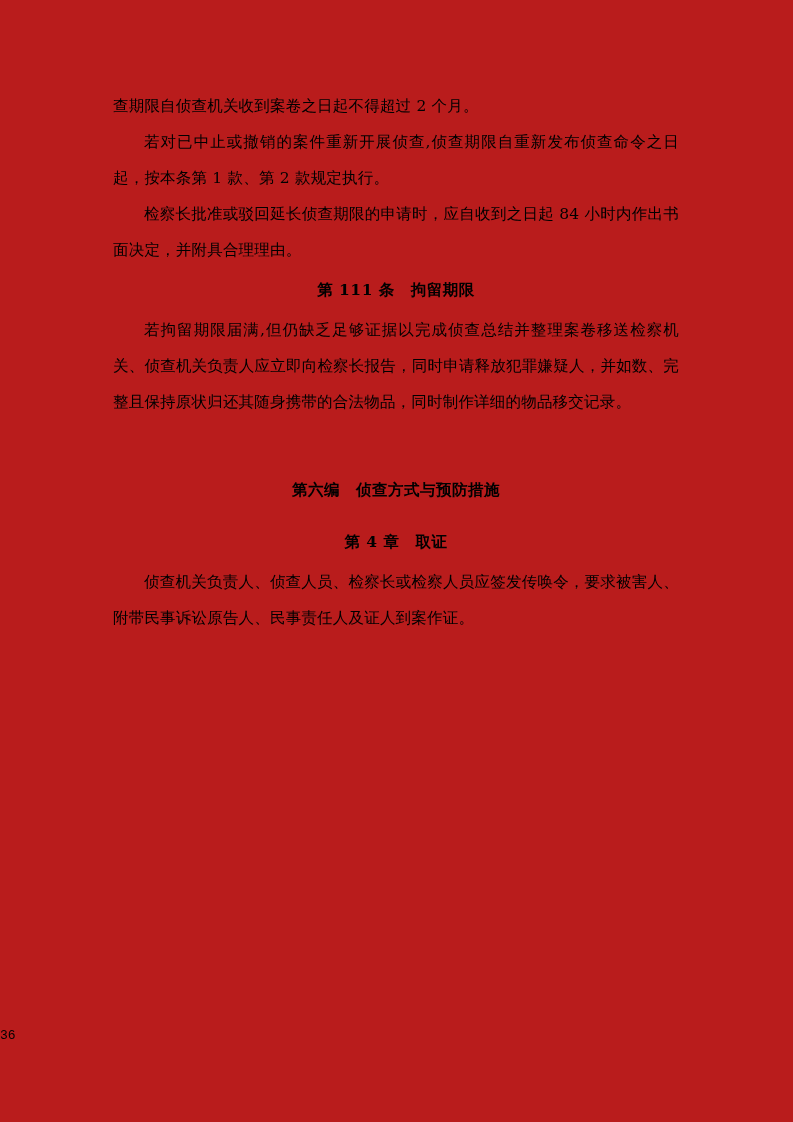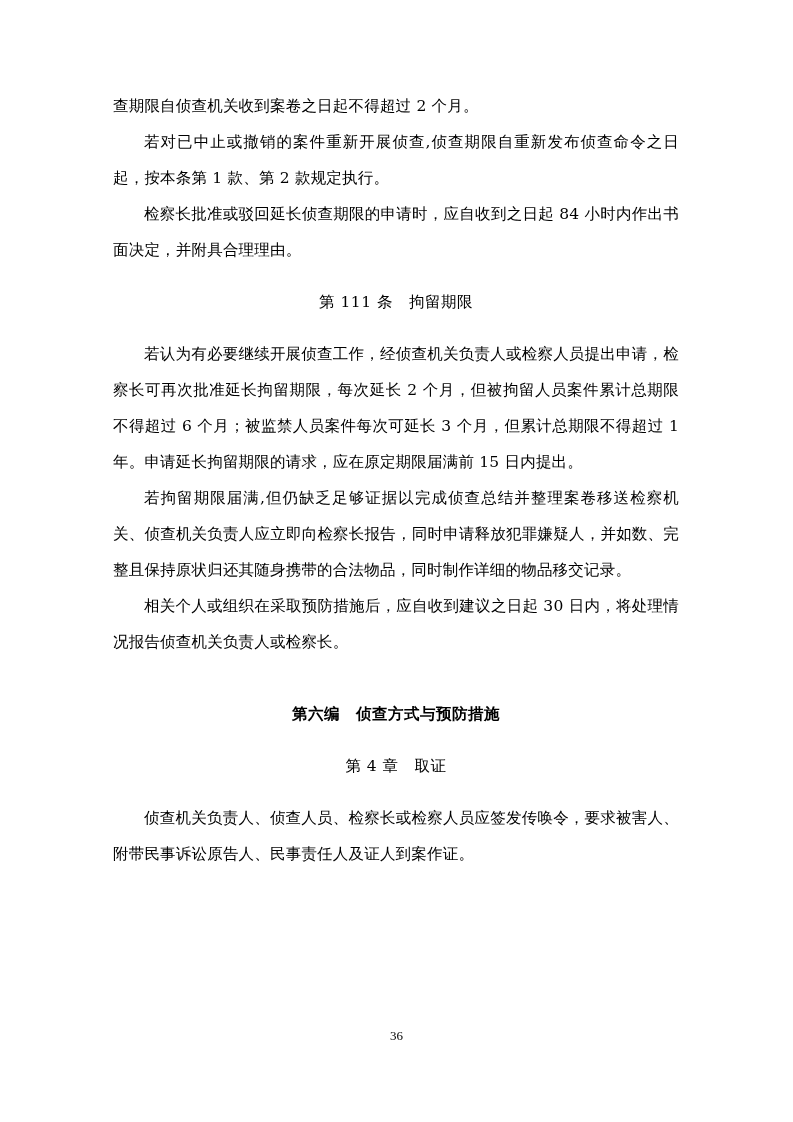--- a/index.html
+++ b/index.html
@@ -8,21 +8,21 @@
     background: #b0b0b0;
   }
   body {
     font-family: "DejaVu Serif", "Liberation Serif", serif;
   }
   .page {
     position: relative;
     width: 793px;
     height: 1122px;
     margin: 0 auto;
-    background: #ffffff;
+    background: #b91c1c;
     box-sizing: border-box;
     overflow: hidden;
   }
   .content {
     position: absolute;
     left: 113px;
     top: 88px;
     width: 566px;
   }
   p {
@@ -31,60 +31,57 @@
     line-height: 36px;
     color: #000;
     text-align: justify;
     text-justify: inter-ideograph;
     letter-spacing: 0.2px;
   }
   p.indent {
     text-indent: 31px;
   }
   h2.heading {
-    margin: 16px;
+    margin: 4px;
     font-size: 15.5px;
     line-height: 36px;
-    font-weight: normal;
+    font-weight: bold;
     text-align: center;
     letter-spacing: 0.5px;
   }
   h1.part-heading {
-    margin: 0;
+    margin: 16px;
     font-size: 15.5px;
     line-height: 36px;
     font-weight: bold;
     text-align: center;
     letter-spacing: 0.5px;
   }
   .gap-large {
     height: 36px;
   }
   .page-number {
     position: absolute;
     left: 0;
     right: 0;
     top: 1028px;
-    text-align: center;
     font-size: 13px;
     color: #000;
-    font-family: Liberation Serif, serif;
+    font-family: Liberation Mono, monospace;
   }
 </style>
 </head>
 <body>
 
 <div class="page">
   <div class="content" id="doc-body">
       <p class="">查期限自侦查机关收到案卷之日起不得超过 2 个月。</p>
       <p class="indent">若对已中止或撤销的案件重新开展侦查,侦查期限自重新发布侦查命令之日起，按本条第 1 款、第 2 款规定执行。</p>
       <p class="indent">检察长批准或驳回延长侦查期限的申请时，应自收到之日起 84 小时内作出书面决定，并附具合理理由。</p>
       <h2 class="heading">第 111 条　拘留期限</h2>
-      <p class="indent">若认为有必要继续开展侦查工作，经侦查机关负责人或检察人员提出申请，检察长可再次批准延长拘留期限，每次延长 2 个月，但被拘留人员案件累计总期限不得超过 6 个月；被监禁人员案件每次可延长 3 个月，但累计总期限不得超过 1 年。申请延长拘留期限的请求，应在原定期限届满前 15 日内提出。</p>
       <p class="indent">若拘留期限届满,但仍缺乏足够证据以完成侦查总结并整理案卷移送检察机关、侦查机关负责人应立即向检察长报告，同时申请释放犯罪嫌疑人，并如数、完整且保持原状归还其随身携带的合法物品，同时制作详细的物品移交记录。</p>
-      <p class="indent">相关个人或组织在采取预防措施后，应自收到建议之日起 30 日内，将处理情况报告侦查机关负责人或检察长。</p>
       <div class="gap-large"></div>
       <h1 class="part-heading">第六编　侦查方式与预防措施</h1>
       <h2 class="heading">第 4 章　取证</h2>
       <p class="indent">侦查机关负责人、侦查人员、检察长或检察人员应签发传唤令，要求被害人、附带民事诉讼原告人、民事责任人及证人到案作证。</p>
     </div>
   <div class="page-number">36</div>
 </div>
 
 </body></html>

